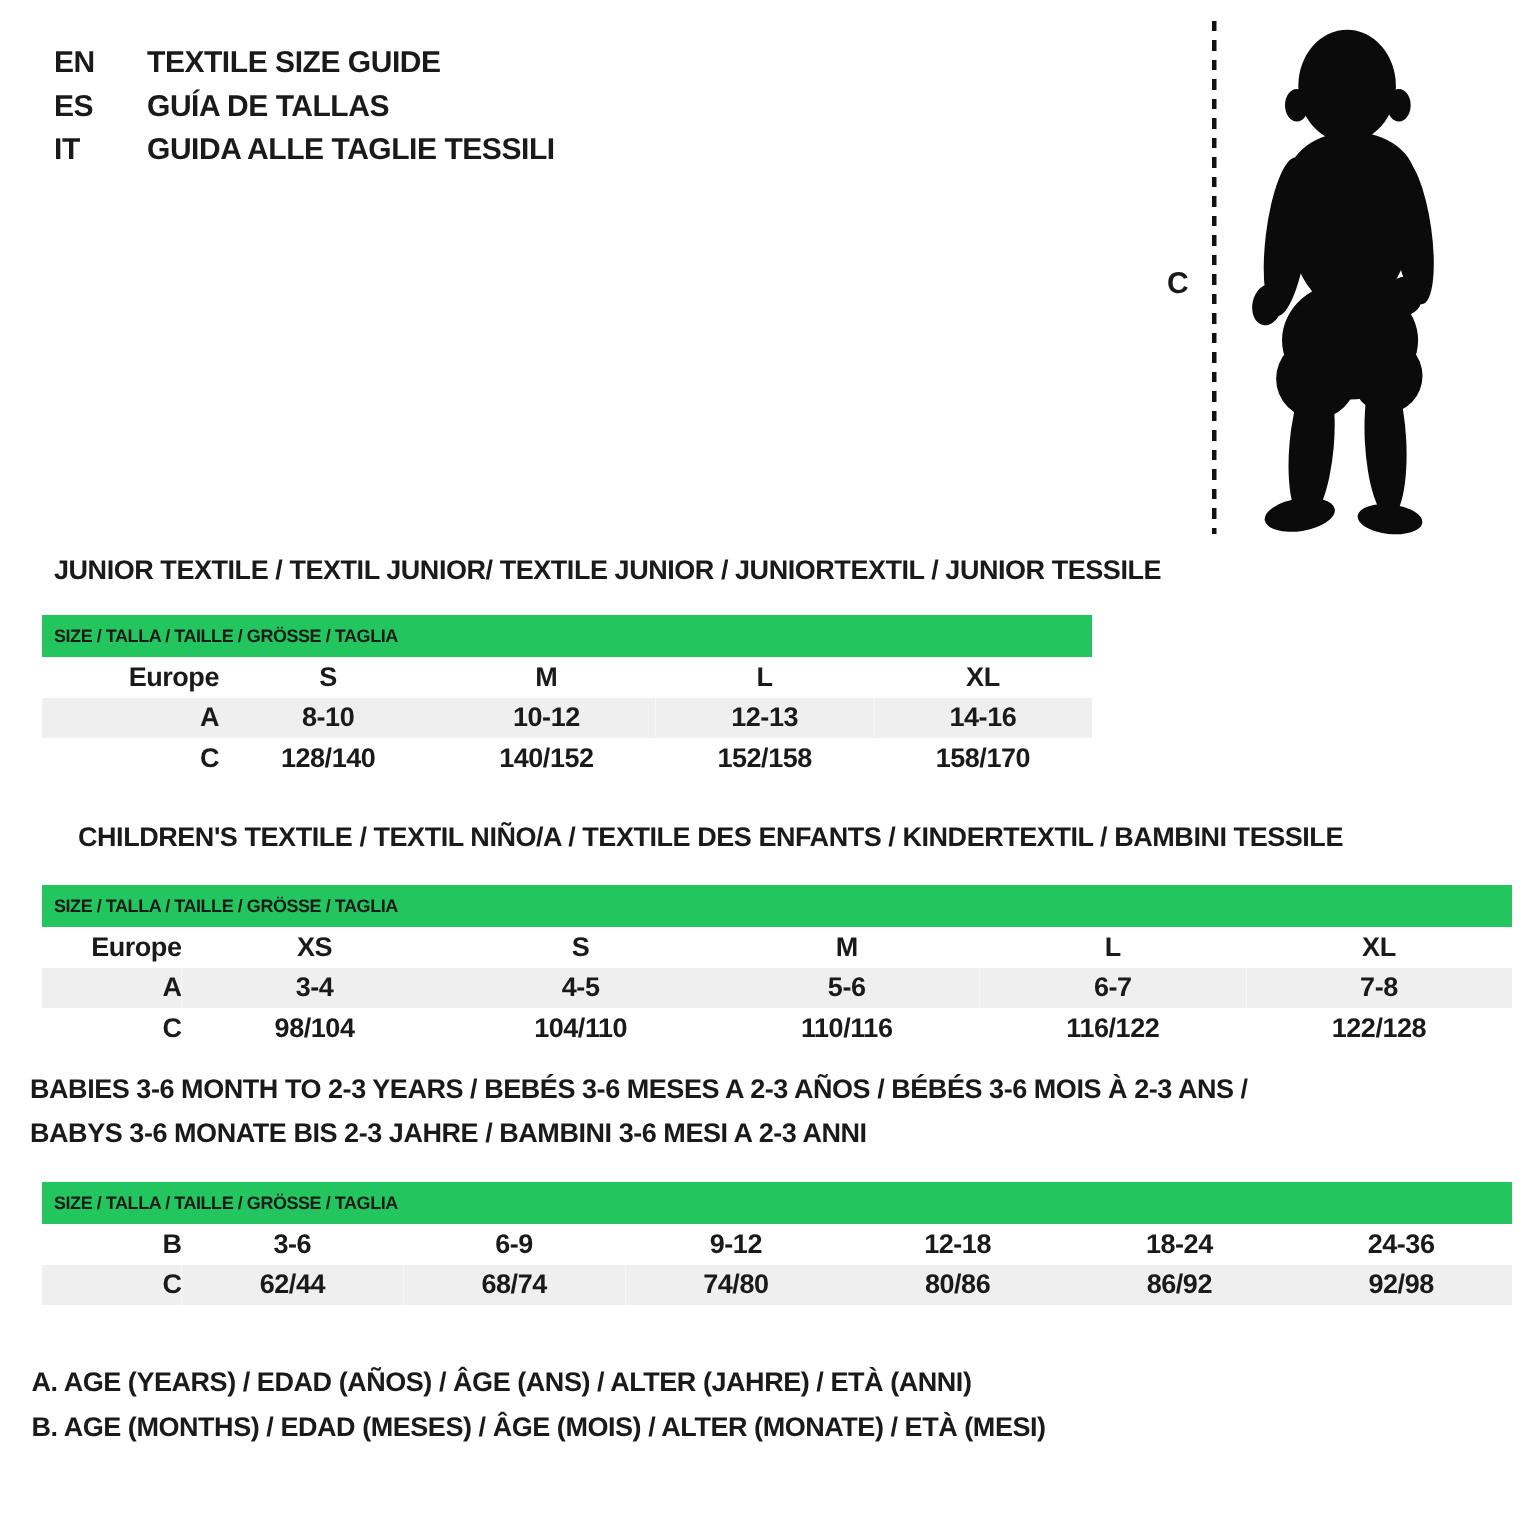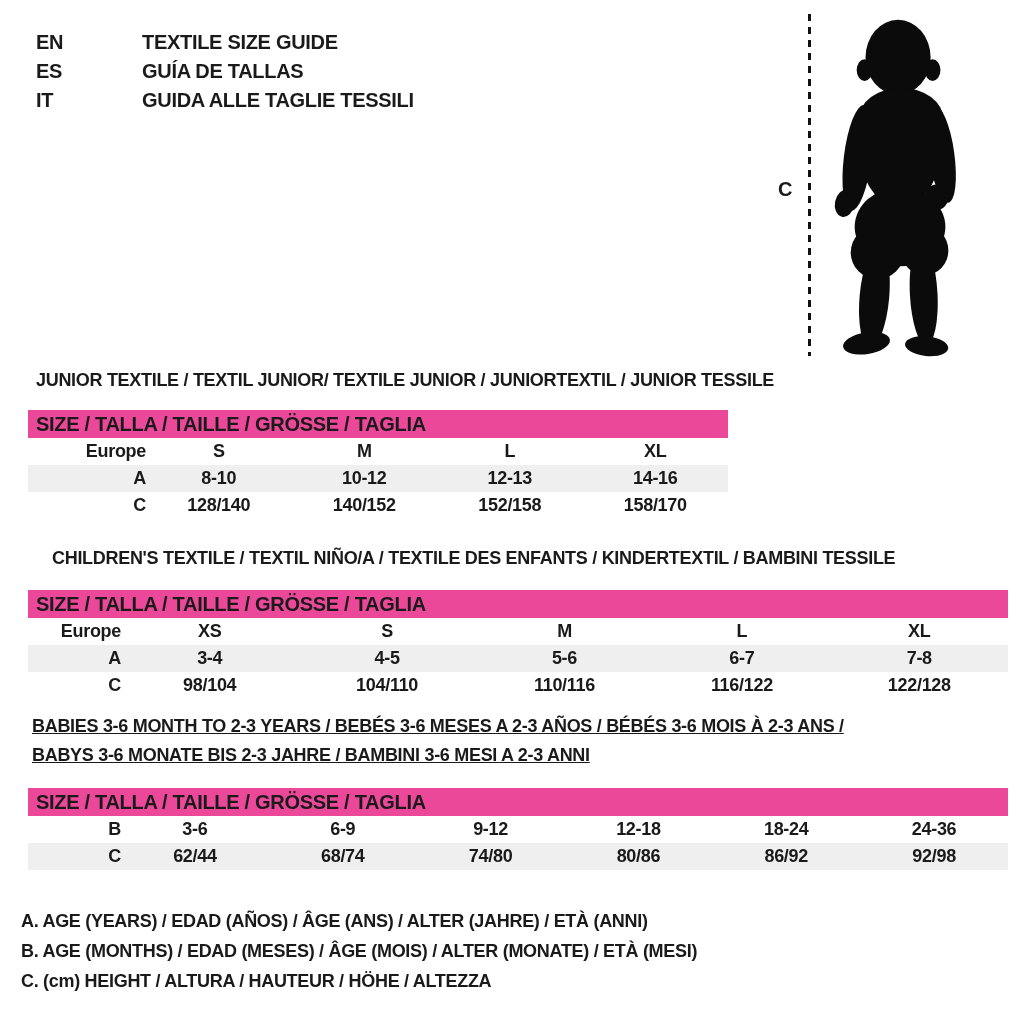--- a/index.html
+++ b/index.html
@@ -5,48 +5,48 @@
   html,body{margin:0;padding:0;}
   body{
     width:1024px;height:1024px;position:relative;background:#ffffff;
     font-family:"Liberation Sans", sans-serif;color:#1a1a1a;overflow:hidden;
     -webkit-font-smoothing:antialiased;
   }
   .abs{position:absolute;}
 
   
   .lang-block{left:36px;top:28px;}
-  .lang-row{display:flex;font-size:20px;font-weight:700;line-height:29px;letter-spacing:-0.3px;gap:44px;}
+  .lang-row{display:flex;font-size:20px;font-weight:700;line-height:29px;letter-spacing:-0.3px;}
   .lang-code{width:62px;flex:0 0 62px;}
 
   
   .dotted-line{
     left:808px;top:14px;width:3px;height:342px;
     background:repeating-linear-gradient(to bottom,#111 0 7px,transparent 7px 13px);
   }
   .measure-label{left:778px;top:178px;font-size:20px;font-weight:700;}
   .silhouette{left:820px;top:8px;}
 
   
   .section-title{
     font-size:18px;font-weight:700;letter-spacing:-0.3px;line-height:29px;
     white-space:pre-line;
   }
   #title-junior{left:36px;top:366px;}
   #title-children{left:52px;top:544px;}
-  #title-babies{left:32px;top:712px;text-decoration:underline;}
+  #title-babies{left:20px;top:712px;}
 
   
   .table-wrap{left:28px;}
   #table-junior{top:410px;width:700px;}
   #table-children{top:590px;width:980px;}
   #table-babies{top:788px;width:980px;}
   .band{
-    background:#ec4899;height:28px;line-height:28px;padding-left:8px;
-    font-size:20px;font-weight:700;letter-spacing:-0.3px;box-sizing:border-box;
+    background:#22c55e;height:28px;line-height:28px;padding-left:8px;
+    font-size:12px;font-weight:700;letter-spacing:-0.3px;box-sizing:border-box;
   }
   table.size-table{
     width:100%;border-collapse:collapse;table-layout:fixed;
     font-size:18px;font-weight:700;letter-spacing:-0.3px;
   }
   table.size-table td{height:27px;text-align:center;padding:0;overflow:hidden;}
   table.size-table td:first-child{text-align:right;padding-left:8px;}
   table.t-junior td:first-child{width:110px;}
   table.t-wide td:first-child{width:85px;}
   table.size-table tr.alt{background:#efefef;}
@@ -190,14 +190,13 @@
           <td>86/92</td>
           <td>92/98</td>
         </tr>
       </tbody>
     </table>
 </div>
 
 <div class="abs legend-block">
   <div class="legend-line">A. AGE (YEARS) / EDAD (AÑOS) / ÂGE (ANS) / ALTER (JAHRE) / ETÀ (ANNI)</div>
   <div class="legend-line">B. AGE (MONTHS) / EDAD (MESES) / ÂGE (MOIS) / ALTER (MONATE) / ETÀ (MESI)</div>
-  <div class="legend-line">C. (cm) HEIGHT / ALTURA / HAUTEUR / HÖHE / ALTEZZA</div>
 </div>
 
 </body></html>

